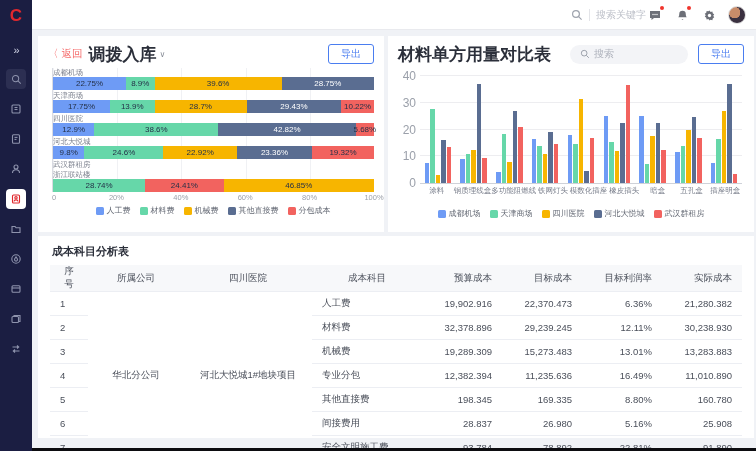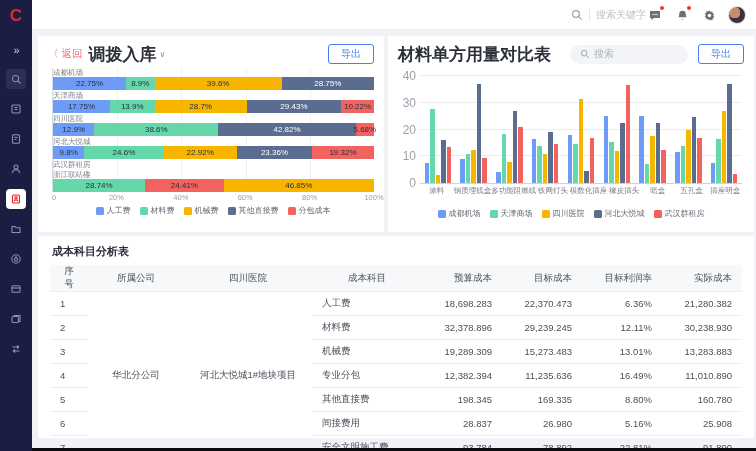--- a/index.html
+++ b/index.html
@@ -428,21 +428,21 @@
           <th class="num ">目标利润率</th>
           <th class="num ">实际成本</th>
         </tr>
       </thead>
     <tbody id="tbody">
         <tr>
           <td>1</td>
           <td rowspan="7" class="center">华北分公司</td>
           <td rowspan="7" class="center">河北大悦城1#地块项目</td>
           <td>人工费</td>
-          <td class="num">18,698.283</td>
+          <td class="num">19,902.916</td>
           <td class="num">22,370.473</td>
           <td class="num">6.36%</td>
           <td class="num">21,280.382</td>
         </tr>
         <tr>
           <td>2</td>
           <td>材料费</td>
           <td class="num">32,378.896</td>
           <td class="num">29,239.245</td>
           <td class="num">12.11%</td>

